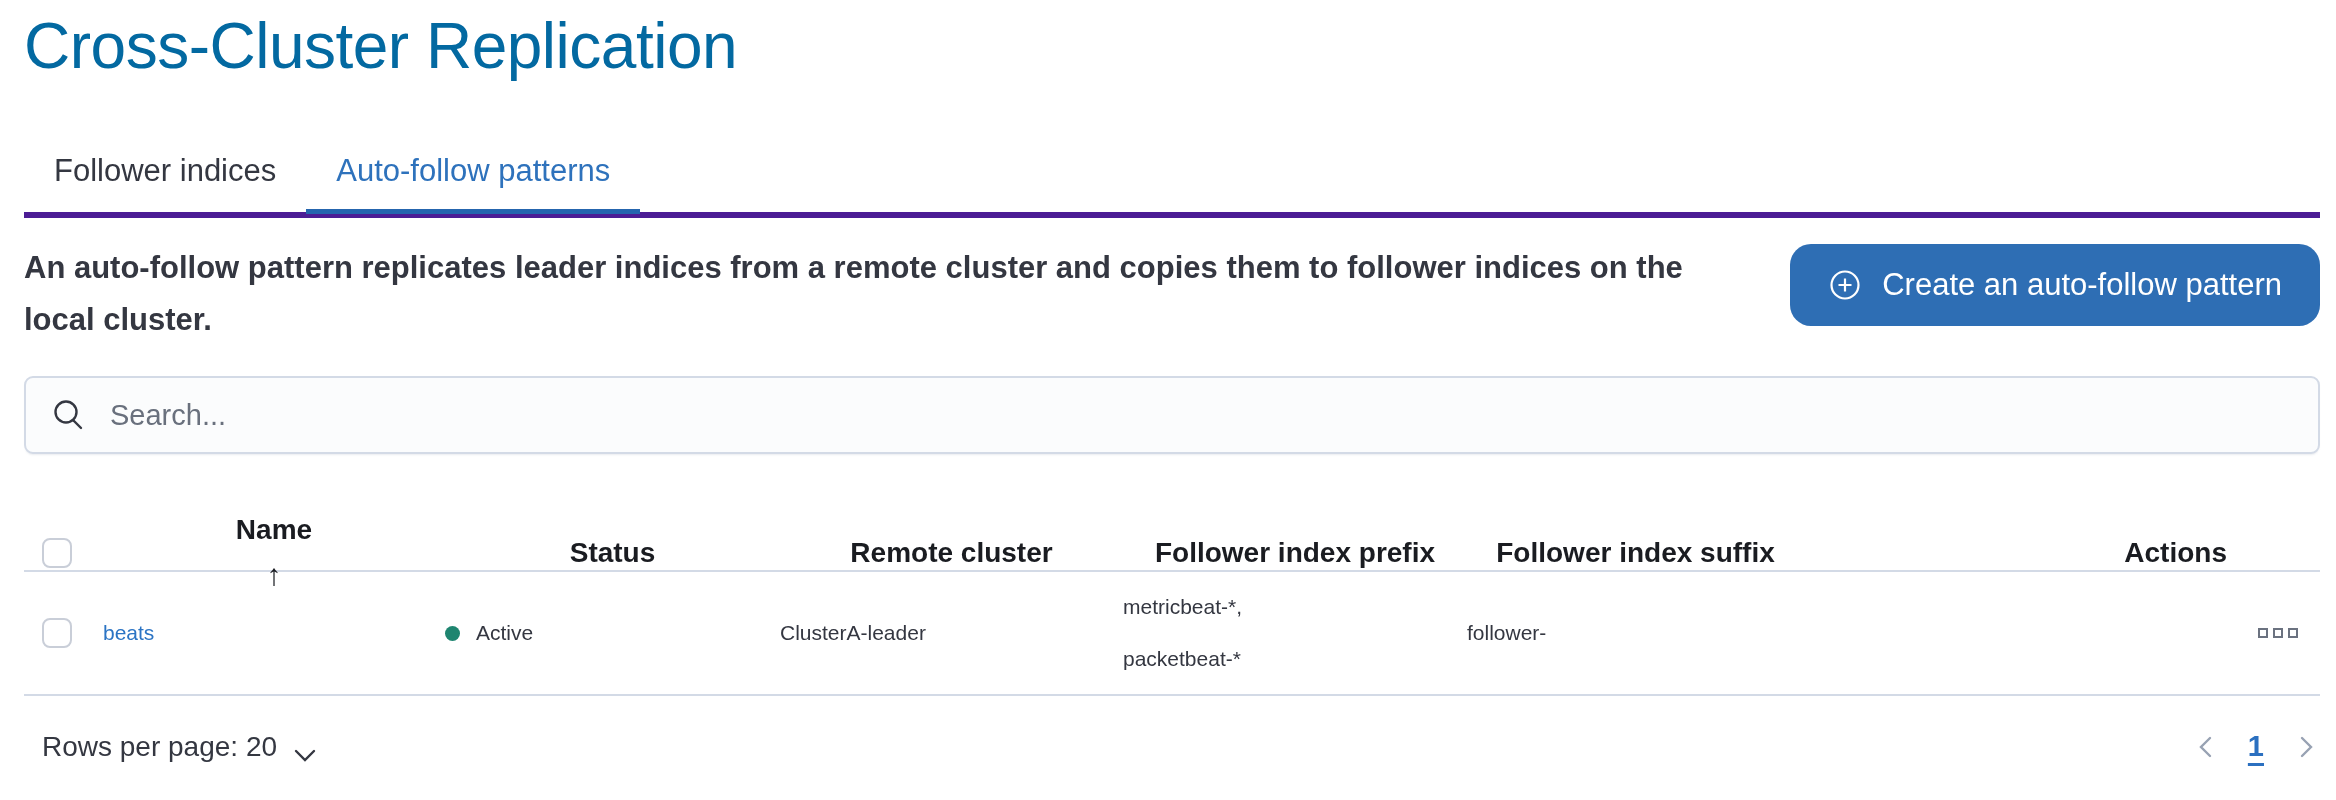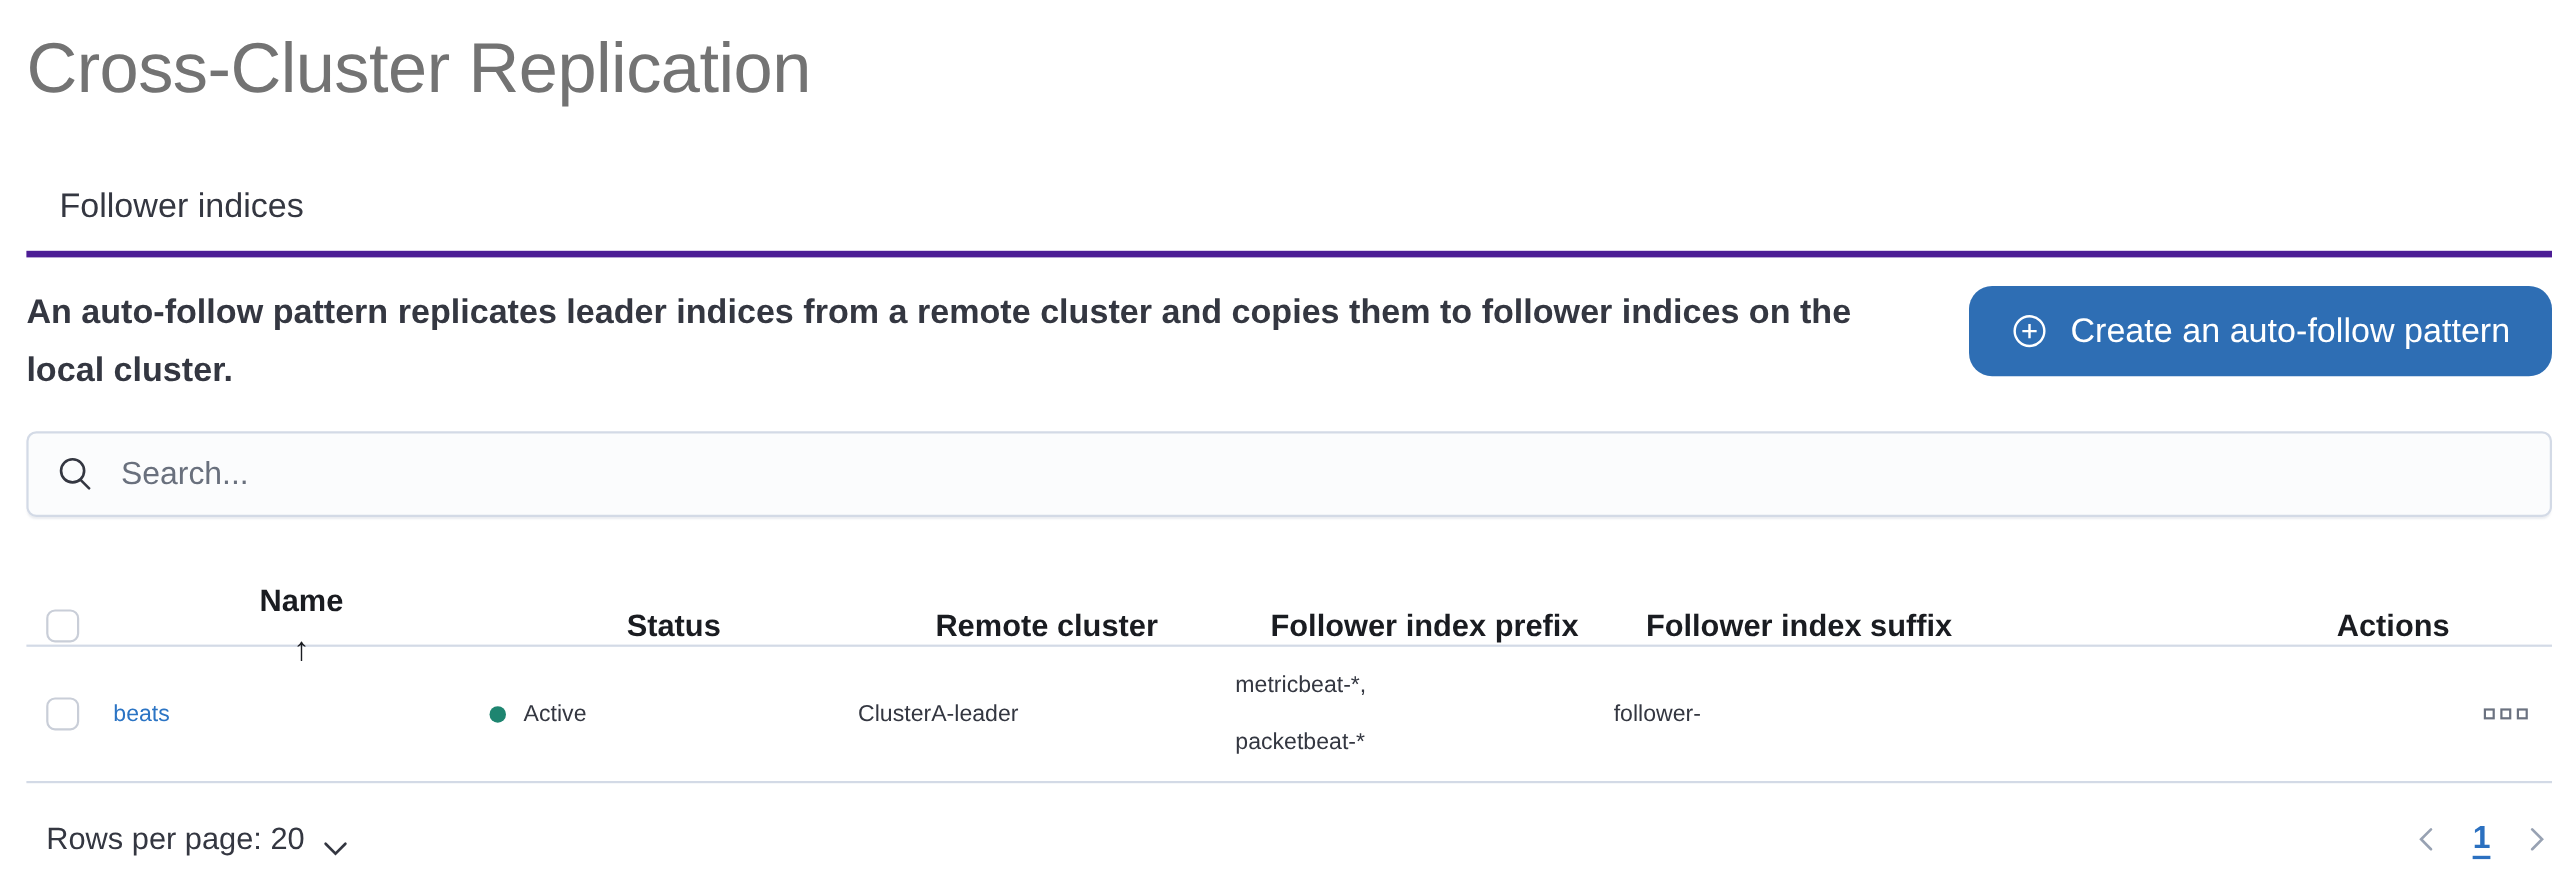--- a/index.html
+++ b/index.html
@@ -5,22 +5,22 @@
   * { box-sizing: border-box; }
   html,body { margin:0; padding:0; }
   body {
     width:2336px; height:800px; background:#ffffff;
     font-family:"Liberation Sans", sans-serif; color:#343741; overflow:hidden;
   }
   .container { width:2336px; height:800px; padding:0 16px 0 24px; }
 
   
   .page-title {
-    margin:0; padding-top:20px; font-size:64px; line-height:84px;
-    font-weight:400; color:#737373; letter-spacing:-0.5px;
+    margin:0; padding-top:4px; font-size:64px; line-height:84px;
+    font-weight:400; color:#0369a1; letter-spacing:-0.5px;
   }
 
   
   .tabs { margin-top:50px; border-bottom:6px solid #4c1d95; display:flex; }
   .tab {
     position:relative; padding:12px 30px 20px; font-size:31px; line-height:42px;
     color:#343741; cursor:pointer; white-space:nowrap;
   }
   .tab.active { color:#2e72bc; }
   .tab.active::after {
@@ -100,20 +100,23 @@
 </head>
 <body>
 
 <div class="container">
 
   <h1 class="page-title">Cross-Cluster Replication</h1>
 
   <div class="tabs">
     <div class="tab">
       <span>Follower indices</span>
+    </div>
+    <div class="tab active">
+      <span>Auto-follow patterns</span>
     </div>
   </div>
 
   <div class="intro">
     <div class="description">
       <span>An auto-follow pattern replicates leader indices from a remote cluster and copies them to follower indices on the</span>
       <span>local cluster.</span>
     </div>
     <button class="create-btn">
       <span style="display:flex;">

